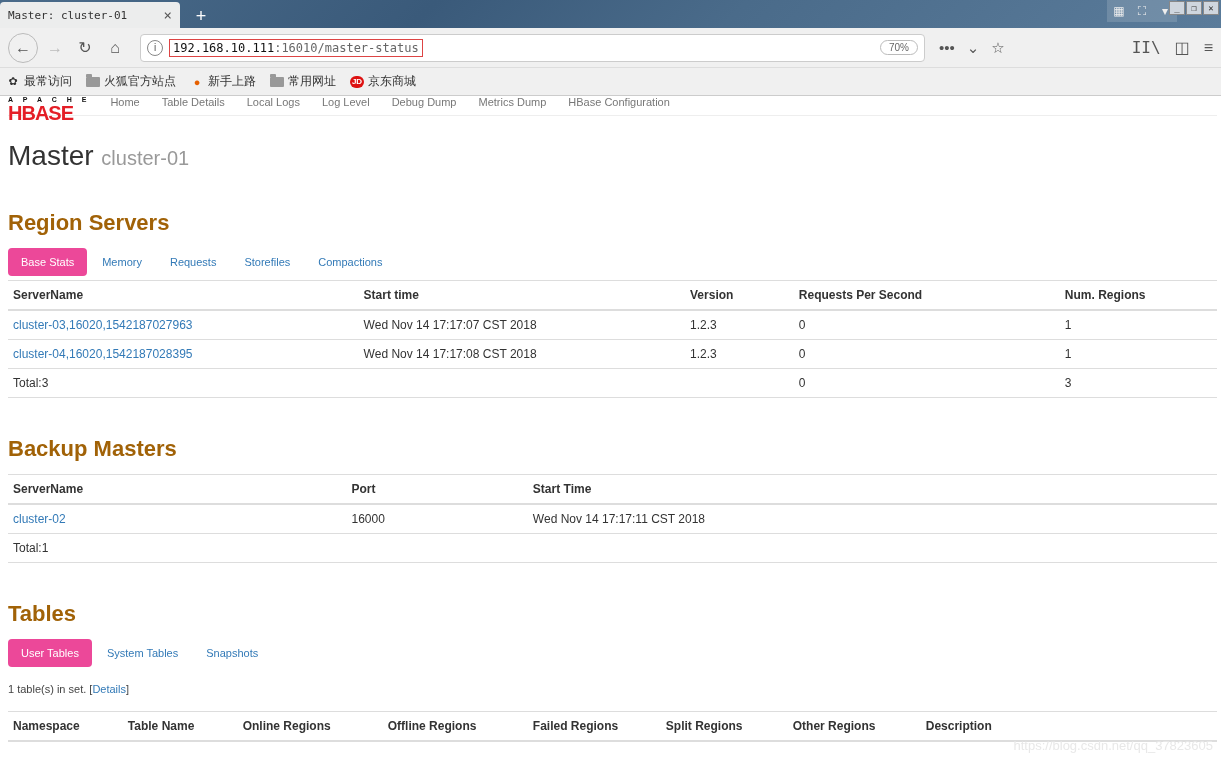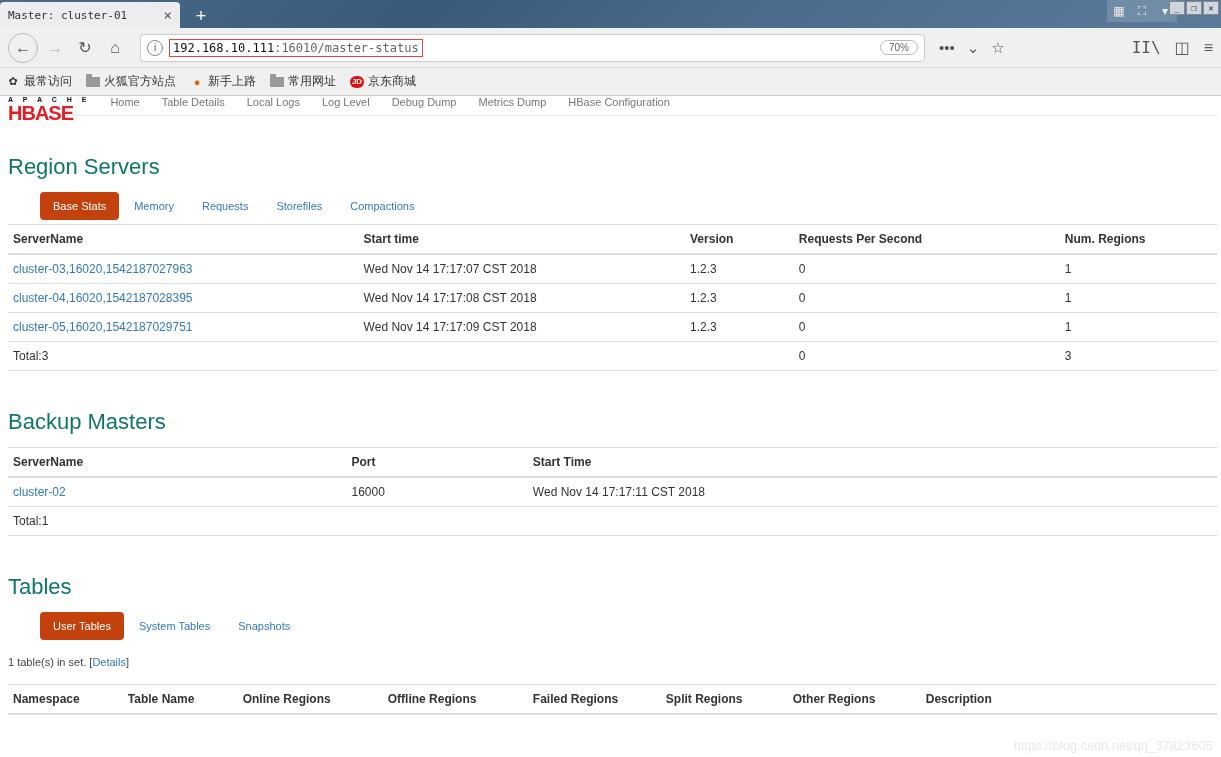--- a/index.html
+++ b/index.html
@@ -39,25 +39,25 @@
 .content-wrap::-webkit-scrollbar{width:16px;} .content-wrap::-webkit-scrollbar-track{background:#f0f0f0;} .content-wrap::-webkit-scrollbar-thumb{background:#c0c0c0;}
 .page { padding:0 4px 20px 8px;}
 .topnav { height:20px; display:flex; align-items:flex-start; border-bottom:1px solid #eee;}
 .logo { font-family:Arial; font-weight:bold; margin-right:20px; line-height:1;}
 .logo-top { font-size:7px; letter-spacing:4px; color:#111;}
 .logo-bot { font-size:20px; color:#e41e26; letter-spacing:-1px;}
 .topnav a { color:#777; font-size:11px; margin-right:22px;}
 
 h1 { font-size:28px; font-weight:500; margin:24px 0 8px; color:#333;}
 h1 small { font-size:20px; color:#999; font-weight:400;}
-h2 { font-size:22px; font-weight:400; margin:38px 0 12px; color:#0f766e;}
+h2 { font-size:22px; font-weight:700; margin:38px 0 12px; color:#a16207;}
 
 .nav-tabs { display:flex; border-bottom:0; margin-bottom:0;}
 .nav-tabs .tab-item { padding:7px 12px; border:1px solid transparent; border-radius:4px; font-size:11px; cursor:pointer; color:#337ab7; margin-right:2px;}
-.nav-tabs .tab-item.active { background:#c2410c; color:#fff;margin-left:32px;}
+.nav-tabs .tab-item.active { background:#ec4899; color:#fff;}
 
 table { width:100%; border-collapse:collapse; margin-top:4px;}
 th { text-align:left; font-weight:bold; font-size:12px; padding:7px 5px; border-bottom:2px solid #ddd; border-top:1px solid #ddd;}
 td { font-size:12px; padding:7px 5px; border-bottom:1px solid #ddd;}
 .t-set { font-size:11px; color:#444; margin:16px 0;}
 
 .watermark { position:absolute; right:8px; bottom:4px; color:#e8e8e8; font-size:13px; pointer-events:none;}
 </style>
 </head>
 <body>
@@ -134,20 +134,21 @@
     </div>
     <a>Home</a>
     <a>Table Details</a>
     <a>Local Logs</a>
     <a>Log Level</a>
     <a>Debug Dump</a>
     <a>Metrics Dump</a>
     <a>HBase Configuration</a>
   </div>
 
+  <h1><span>Master</span> <small>cluster-01</small></h1>
 
   <h2>Region Servers</h2>
   <div class="nav-tabs">
     <div class="tab-item active">Base Stats</div>
     <div class="tab-item">Memory</div>
     <div class="tab-item">Requests</div>
     <div class="tab-item">Storefiles</div>
     <div class="tab-item">Compactions</div>
   </div>
   <table>
@@ -171,27 +172,20 @@
           <tr>
             <td><a>cluster-03,16020,1542187027963</a></td>
             <td>Wed Nov 14 17:17:07 CST 2018</td>
             <td>1.2.3</td>
             <td>0</td>
             <td>1</td>
           </tr>
           <tr>
             <td><a>cluster-04,16020,1542187028395</a></td>
             <td>Wed Nov 14 17:17:08 CST 2018</td>
-            <td>1.2.3</td>
-            <td>0</td>
-            <td>1</td>
-          </tr>
-          <tr>
-            <td><a>cluster-05,16020,1542187029751</a></td>
-            <td>Wed Nov 14 17:17:09 CST 2018</td>
             <td>1.2.3</td>
             <td>0</td>
             <td>1</td>
           </tr>
           <tr>
             <td>Total:3</td>
             <td></td>
             <td></td>
             <td>0</td>
             <td>3</td>

